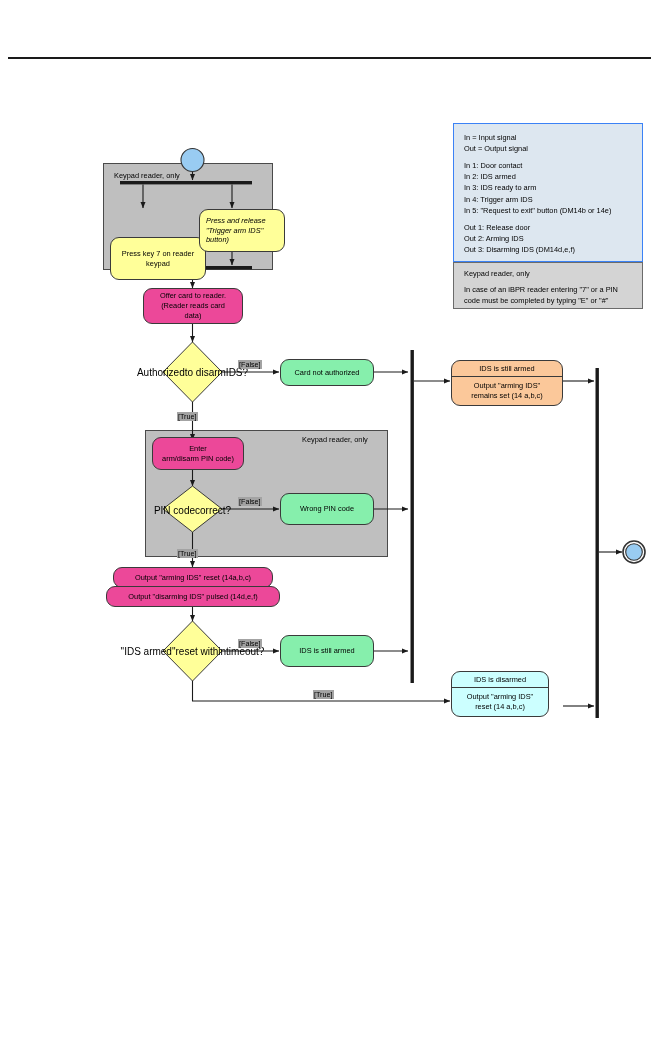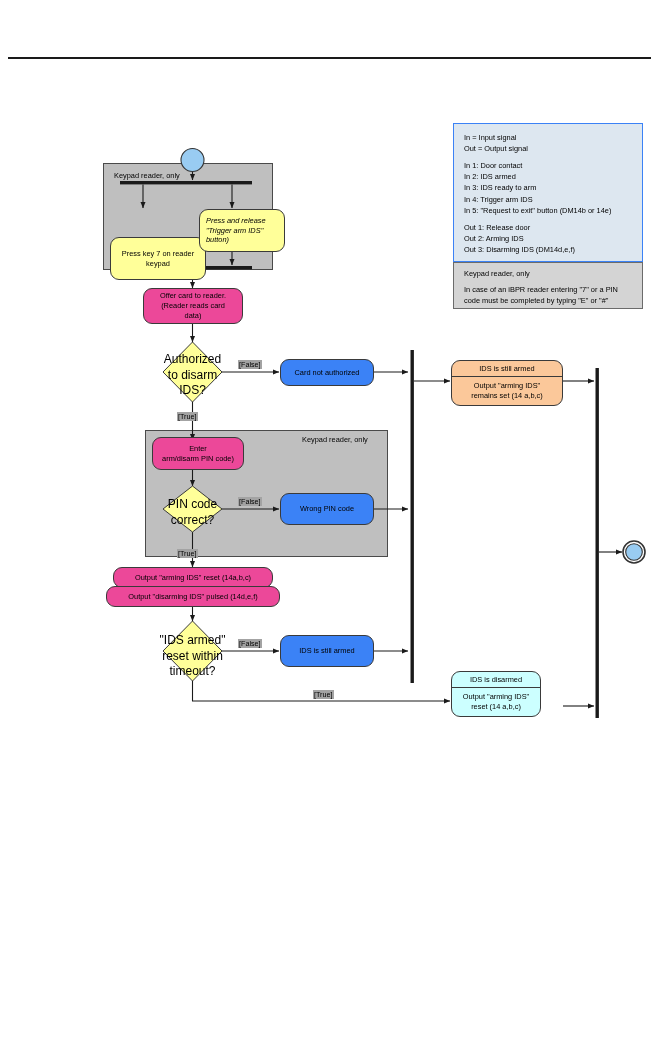--- a/index.html
+++ b/index.html
@@ -48,21 +48,21 @@
     line-height: 1.32;
     color: #000;
   }
   .node .ln { display: block; white-space: nowrap; }
   .rr {                    
     border: 1px solid #3a3a3a;
     border-radius: 9px;
   }
   .yellow { background: #ffff99; }
   .green  { background: #ec4899; }
-  .orange { background: #3b82f6; }
+  .orange { background: #86efac; }
   .cyan   { background: #ccffff; }
 
   .panel {
     position: absolute;
     background: #bfbfbf;
     border: 1px solid #4a4a4a;
     box-sizing: border-box;
   }
   .panel-label {
     position: absolute;
@@ -93,25 +93,25 @@
     color: #000;
     padding: 5px 10px;
   }
   .legend2 .ln { display: block; white-space: nowrap; }
   .legend2 .sp { display: block; height: 5px; }
 
   
   .diamond-text {
     position: absolute;
     display: flex;
-    flex-direction: column;
+    flex-direction: row;
     align-items: center;
-    justify-content: space-between;
+    justify-content: center;
     text-align: center;
-    font-size: 12px;
+    font-size: 10px;
     line-height: 1.3;
     color: #000;
     pointer-events: none;
   }
   .diamond-text .ln { display: block; white-space: nowrap; }
 
   
   .guard {
     position: absolute;
     font-size: 7.2px;
@@ -304,21 +304,21 @@
   </div>
 
   <div class="comp orange" style="left:451px; top:360px; width:112px; height:46px; background:#fbc89a;">
     <div class="top">IDS is still armed</div>
     <div class="bot">
       <span class="ln">Output "arming IDS"</span>
       <span class="ln">remains set (14 a,b,c)</span>
     </div>
   </div>
 
-  <div class="comp cyan" style="left:451px; top:671px; width:90px; height:46px; background:#ccffff;">
+  <div class="comp cyan" style="left:451px; top:671px; width:98px; height:46px; background:#ccffff;">
     <div class="top">IDS is disarmed</div>
     <div class="bot">
       <span class="ln">Output "arming IDS"</span>
       <span class="ln">reset (14 a,b,c)</span>
     </div>
   </div>
 
   <div class="diamond-text" style="left:163px; top:352px; width:59px; height:40px;">
     <span class="ln">Authorized</span>
     <span class="ln">to disarm</span>

